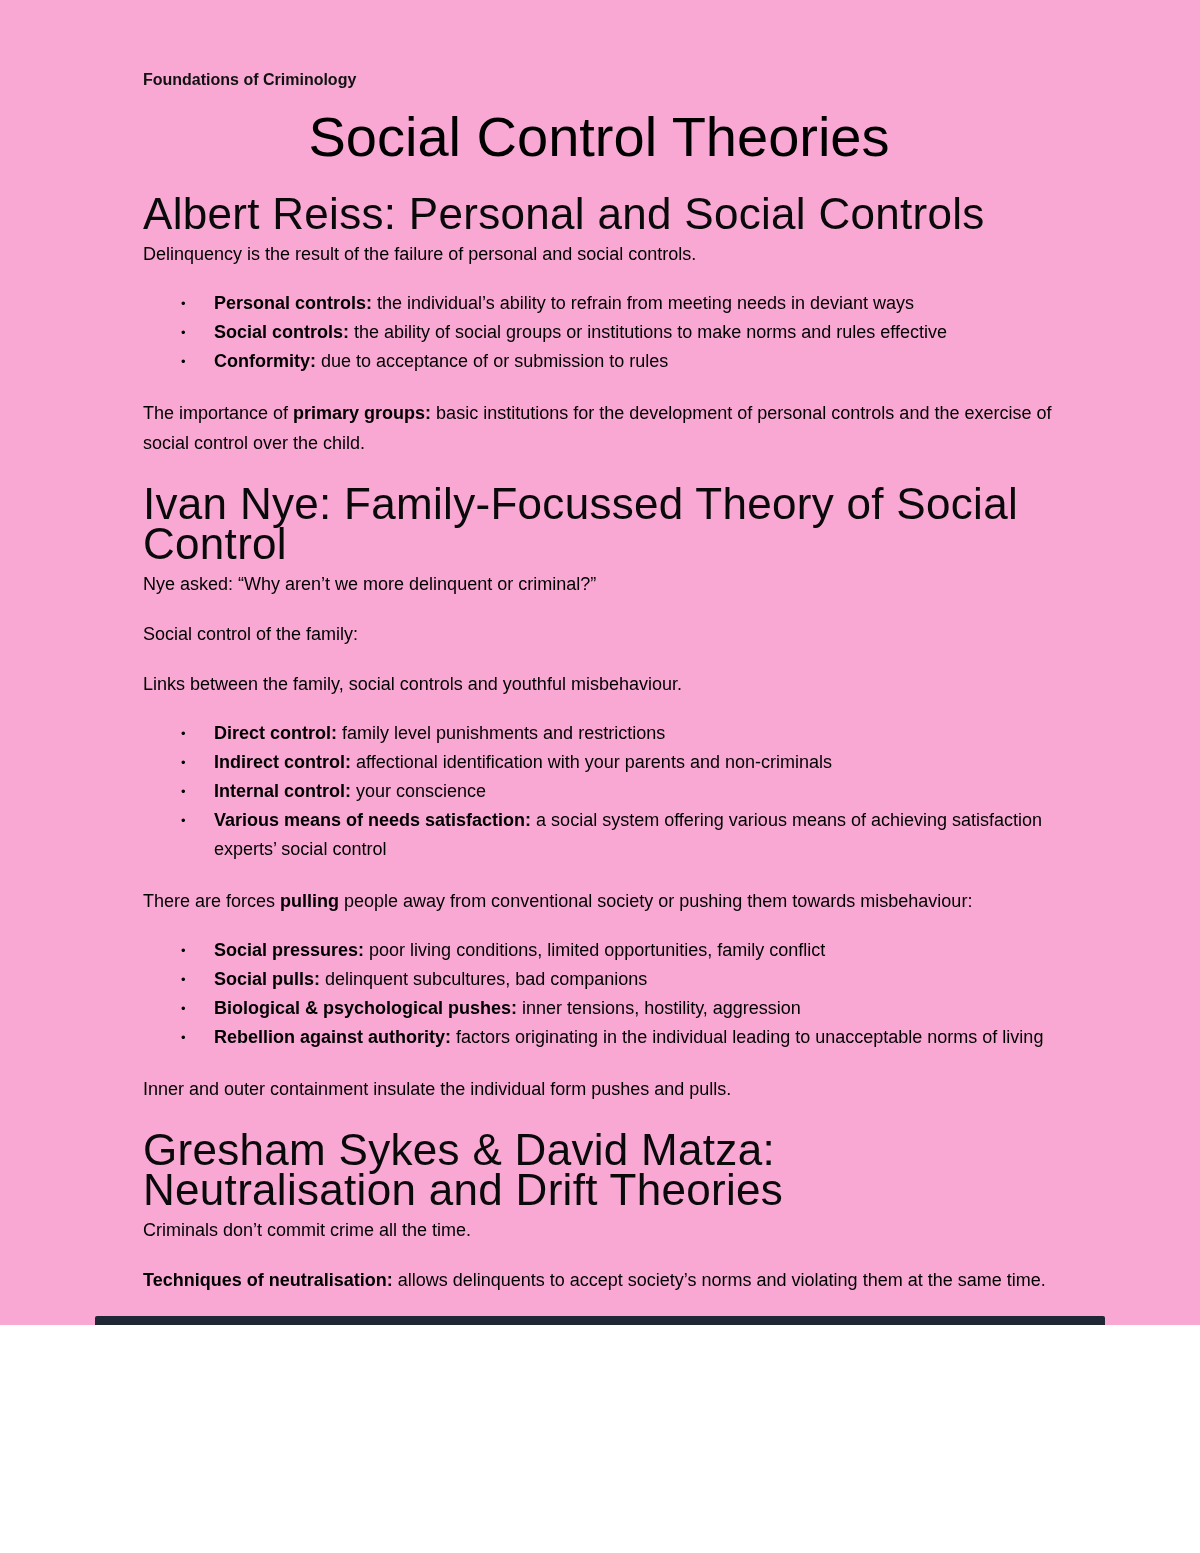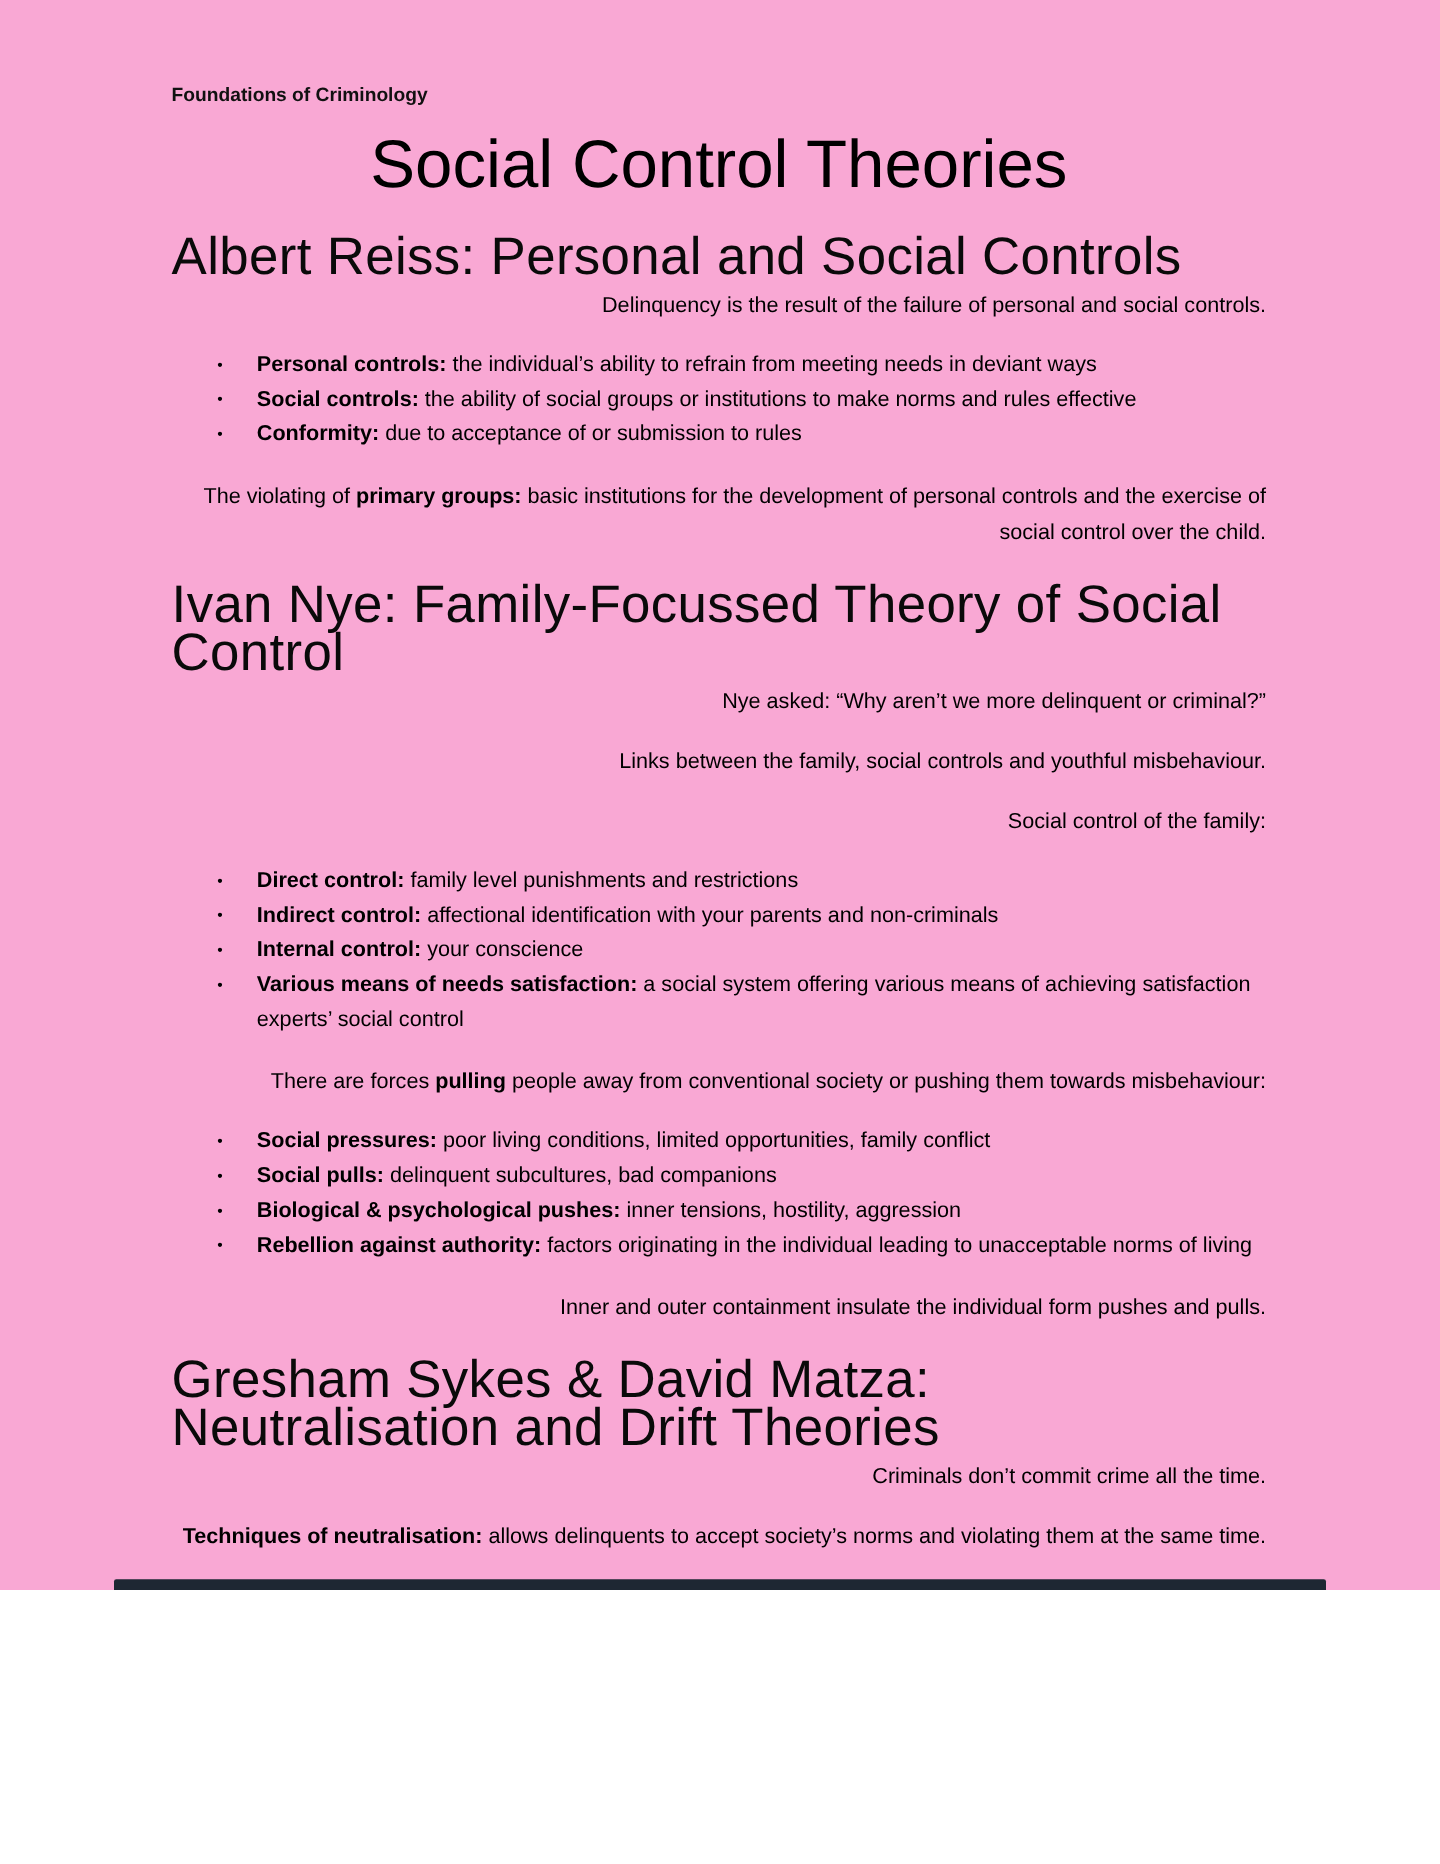--- a/index.html
+++ b/index.html
@@ -39,21 +39,20 @@
     font-weight: 400;
     line-height: 40px;
     letter-spacing: 0.3px;
     margin: 26px 0 5px 0;
     color: #0a0a0a;
   }
   p.paragraph {
     font-size: 18px;
     line-height: 30px;
     margin: 0 0 20px 0;
-    text-align: right;
   }
   ul.bullet-list {
     list-style: none;
     margin: 4px 0 22px 0;
     padding: 0;
   }
   li.list-item {
     display: flex;
     font-size: 18px;
     line-height: 29px;
@@ -97,27 +96,27 @@
           </li>
           <li class="list-item">
             <span class="bullet">•</span>
             <span class="li-text"><strong>Social controls:</strong><span> the ability of social groups or institutions to make norms and rules effective</span></span>
           </li>
           <li class="list-item">
             <span class="bullet">•</span>
             <span class="li-text"><strong>Conformity:</strong><span> due to acceptance of or submission to rules</span></span>
           </li>
         </ul>
-        <p class="paragraph"><span>The violating of </span><strong>primary groups:</strong><span> basic institutions for the development of personal controls and the exercise of social control over the child.</span></p>
+        <p class="paragraph"><span>The importance of </span><strong>primary groups:</strong><span> basic institutions for the development of personal controls and the exercise of social control over the child.</span></p>
       </section>
       <section class="doc-section">
         <h2 class="section-heading">Ivan Nye: Family-Focussed Theory of Social Control</h2>
         <p class="paragraph"><span>Nye asked: “Why aren’t we more delinquent or criminal?”</span></p>
+        <p class="paragraph"><span>Social control of the family:</span></p>
         <p class="paragraph"><span>Links between the family, social controls and youthful misbehaviour.</span></p>
-        <p class="paragraph"><span>Social control of the family:</span></p>
         <ul class="bullet-list">
           <li class="list-item">
             <span class="bullet">•</span>
             <span class="li-text"><strong>Direct control:</strong><span> family level punishments and restrictions</span></span>
           </li>
           <li class="list-item">
             <span class="bullet">•</span>
             <span class="li-text"><strong>Indirect control:</strong><span> affectional identification with your parents and non-criminals</span></span>
           </li>
           <li class="list-item">

